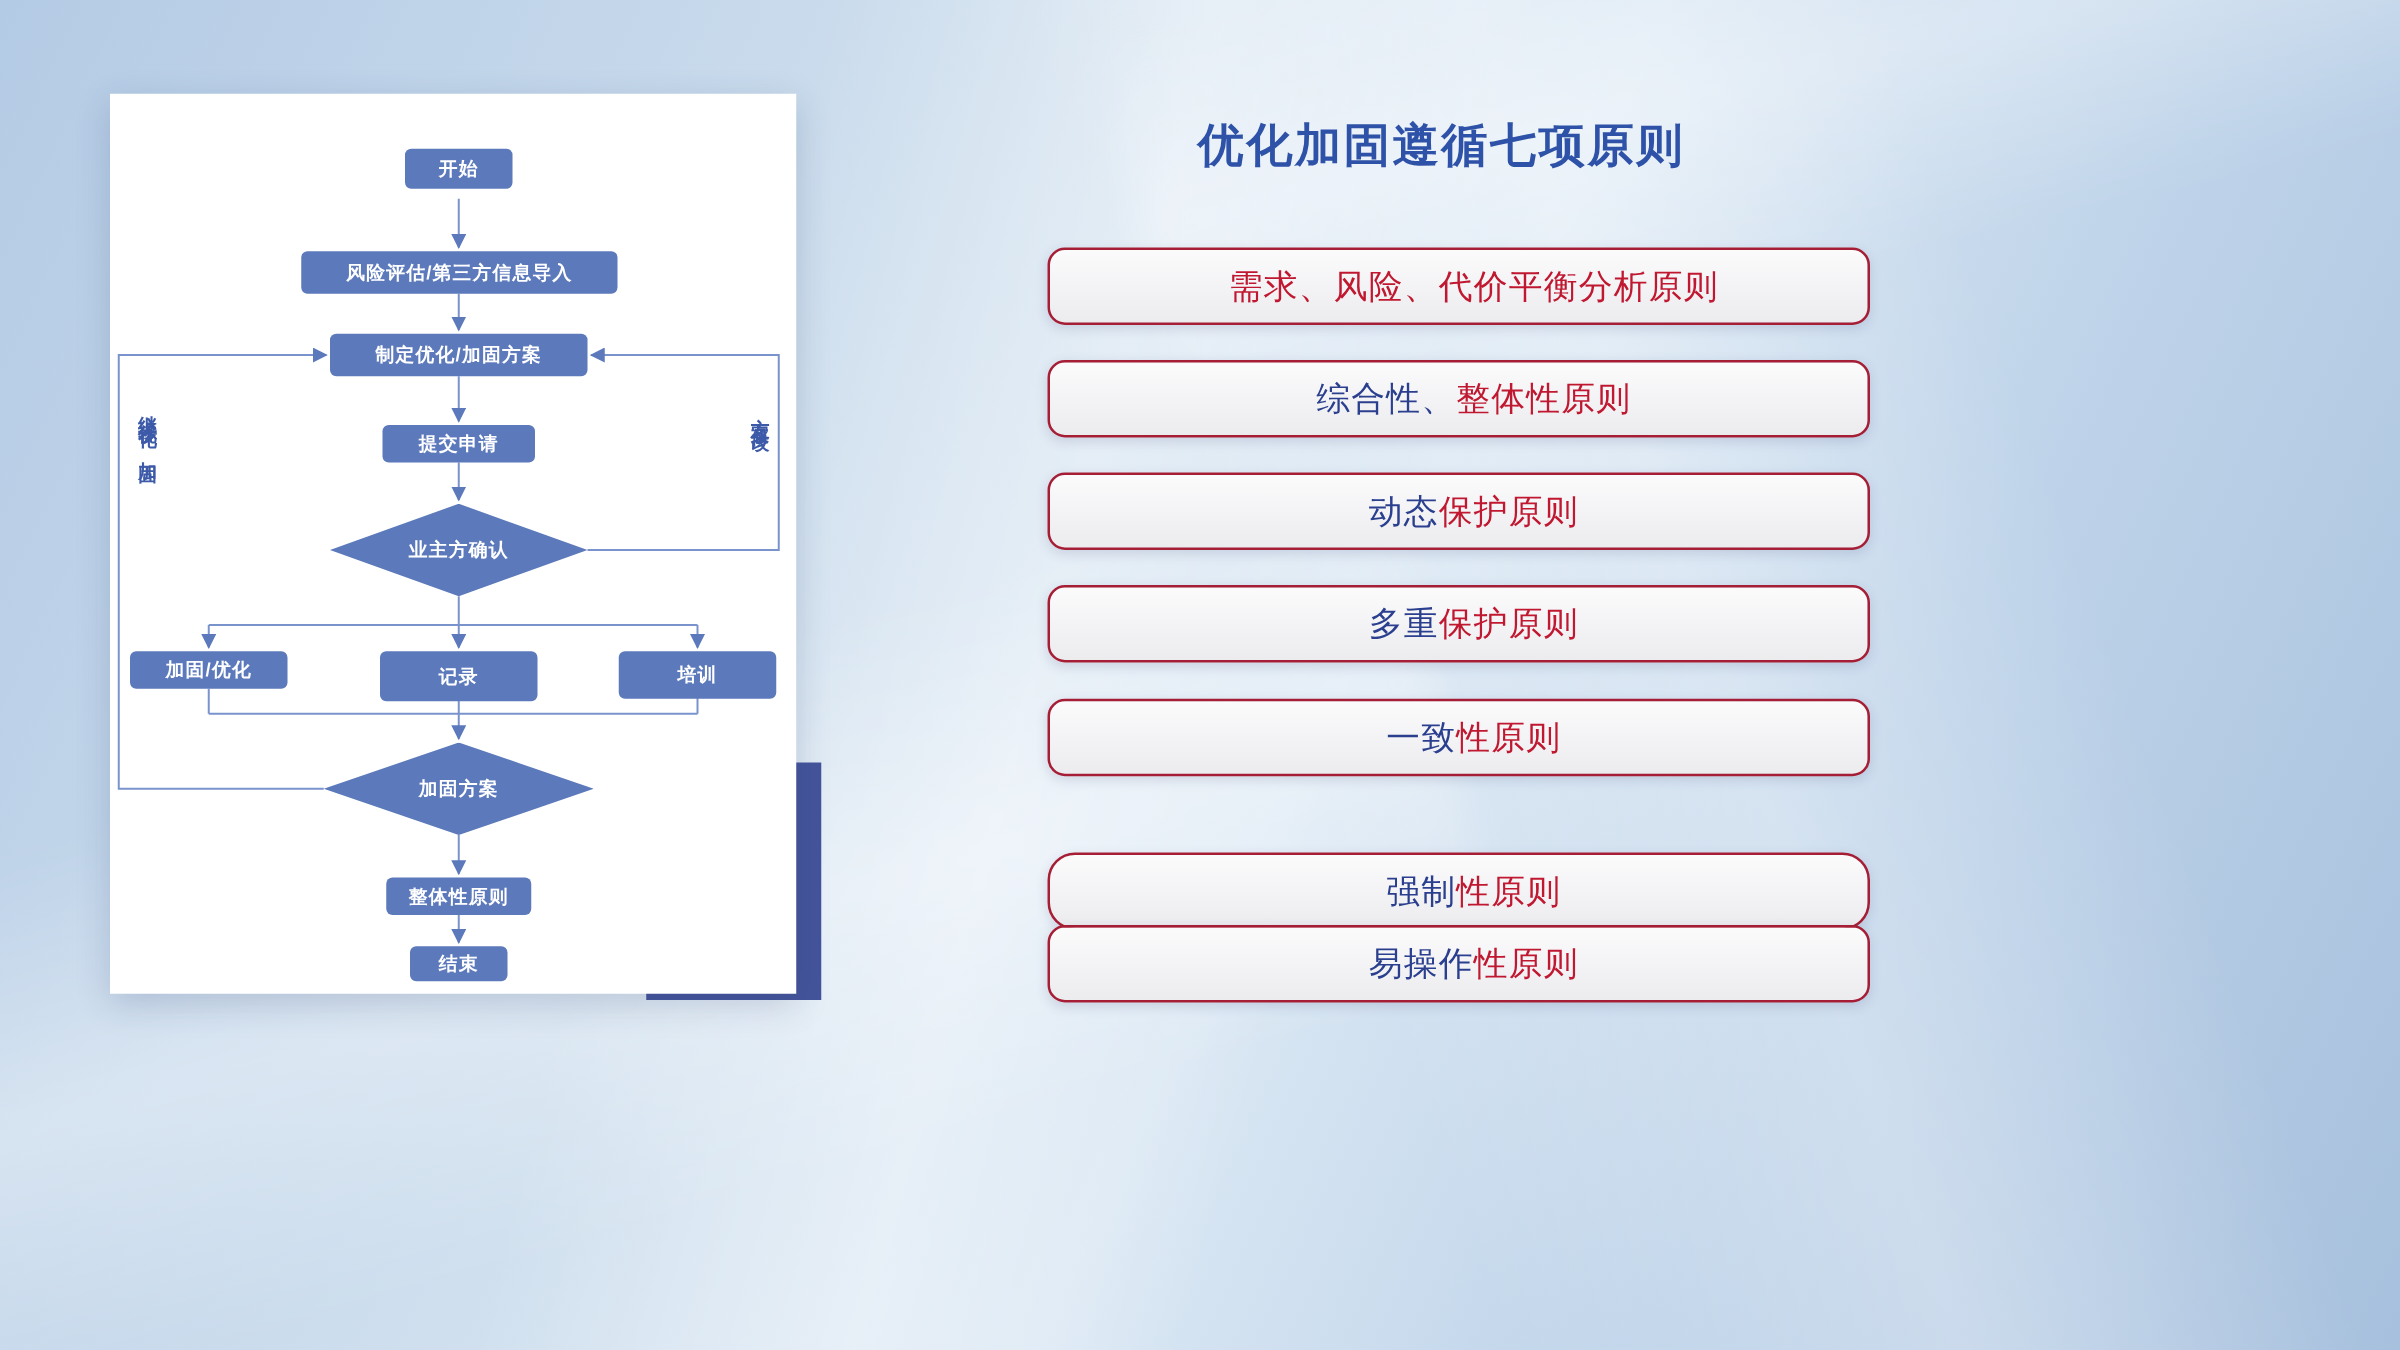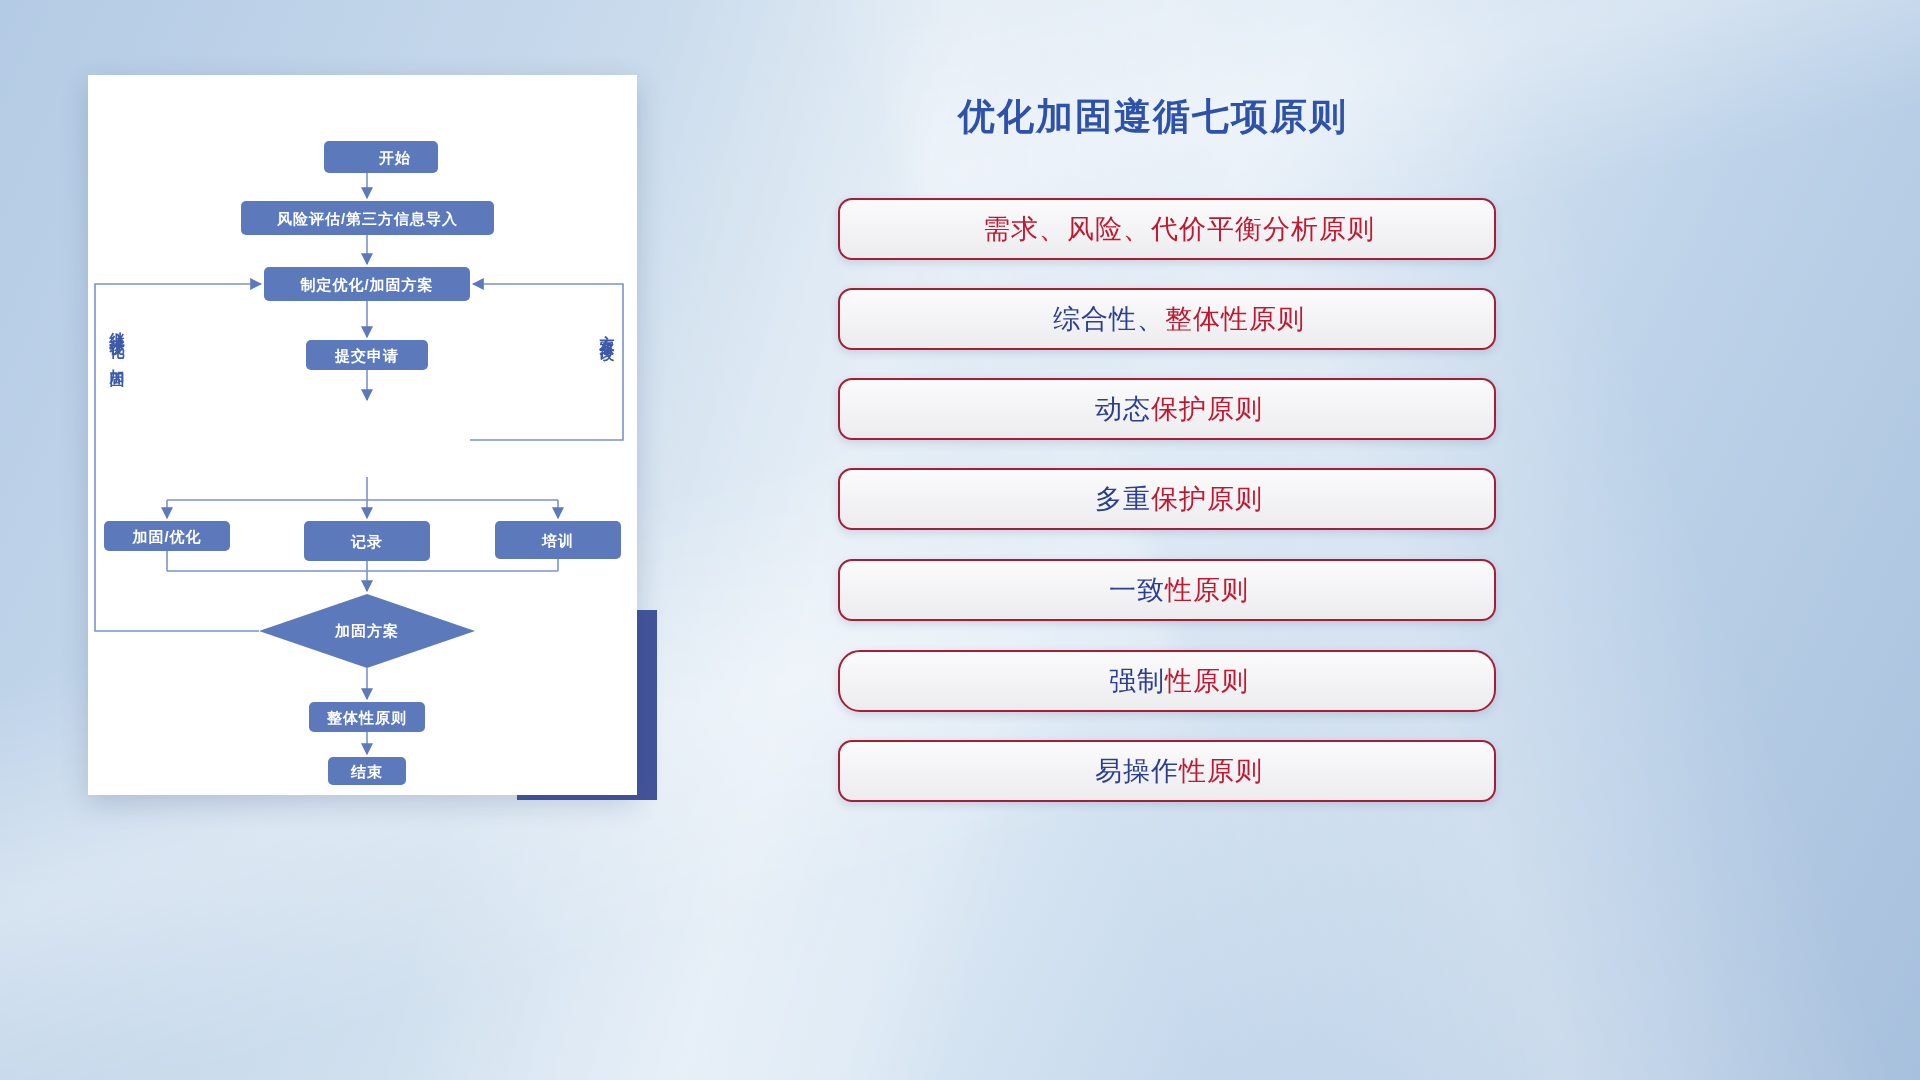--- a/index.html
+++ b/index.html
@@ -24,21 +24,21 @@
 
   .fnode{position:absolute;background:#5b79bb;color:#fff;display:flex;align-items:center;justify-content:center;
     font-size:15px;font-weight:700;border-radius:5px;line-height:1;letter-spacing:1px;}
   .fdiamond{position:absolute;background:#5b79bb;color:#fff;display:flex;align-items:center;justify-content:center;
     font-size:15px;font-weight:700;letter-spacing:1px;
     clip-path:polygon(50% 0,100% 50%,50% 100%,0 50%);}
   .vlabel{position:absolute;writing-mode:vertical-lr;text-orientation:upright;
     color:#3c5aa8;font-size:15px;font-weight:700;letter-spacing:4px;line-height:1;}
 
   
-  .n-start{left:236px;top:66px;width:86px;height:32px;padding-left:28px;}
+  .n-start{left:236px;top:44px;width:86px;height:32px;}
   .n-risk{left:153px;top:126px;width:253px;height:34px;}
   .n-plan{left:176px;top:192px;width:206px;height:34px;}
   .n-submit{left:218px;top:265px;width:122px;height:30px;}
   .n-owner{left:176px;top:328px;width:206px;height:74px;}
   .n-harden{left:16px;top:446px;width:126px;height:30px;}
   .n-record{left:216px;top:446px;width:126px;height:40px;}
   .n-training{left:407px;top:446px;width:126px;height:38px;}
   .n-check{left:171px;top:519px;width:216px;height:74px;}
   .n-report{left:221px;top:627px;width:116px;height:30px;}
   .n-end{left:240px;top:682px;width:78px;height:28px;}
@@ -48,21 +48,21 @@
   
   .r-title{position:absolute;left:838px;top:92px;width:630px;text-align:center;
     font-size:37px;font-weight:800;color:#2e52a8;letter-spacing:2px;}
   .prow{position:absolute;left:838px;width:630px;height:58px;
     border:2px solid #a51e35;border-radius:14px;
     background:linear-gradient(180deg,#fbfbfc 0%,#ececef 100%);
     display:flex;align-items:center;justify-content:center;
     font-size:27px;font-weight:400;letter-spacing:1px;
     box-shadow:0 3px 9px rgba(60,70,120,.16);padding-left:24px;}
   .p1{top:198px;} .p2{top:288px;} .p3{top:378px;} .p4{top:468px;}
-  .p5{top:559px;} .p6{top:650px;border-radius:22px;} .p7{top:740px;}
+  .p5{top:559px;} .p6{top:682px;border-radius:22px;} .p7{top:740px;}
   .seg-blue{color:#2b3f8f;}
   .seg-red{color:#c01830;}
 </style>
 </head>
 <body>
 
 <div class="stage">
   <div class="streak s1"></div>
   <div class="streak s2"></div>
 
@@ -92,20 +92,21 @@
         <path d="M171 556 H7 V209 H173" marker-end="url(#arw)"></path>
         <path d="M279 593 V624" marker-end="url(#arw)"></path>
         <path d="M279 657 V679" marker-end="url(#arw)"></path>
       </g>
     </svg>
 
     <div class="fnode n-start">开始</div>
     <div class="fnode n-risk">风险评估/第三方信息导入</div>
     <div class="fnode n-plan">制定优化/加固方案</div>
     <div class="fnode n-submit">提交申请</div>
+    <div class="fdiamond n-owner">业主方确认</div>
     <div class="fnode n-harden">加固/优化</div>
     <div class="fnode n-record">记录</div>
     <div class="fnode n-training">培训</div>
     <div class="fdiamond n-check">加固方案</div>
     <div class="fnode n-report">整体性原则</div>
     <div class="fnode n-end">结束</div>
 
     <div class="vlabel lbl-continue">继续优化/加固</div>
     <div class="vlabel lbl-modify">方案修改</div>
   </div>

